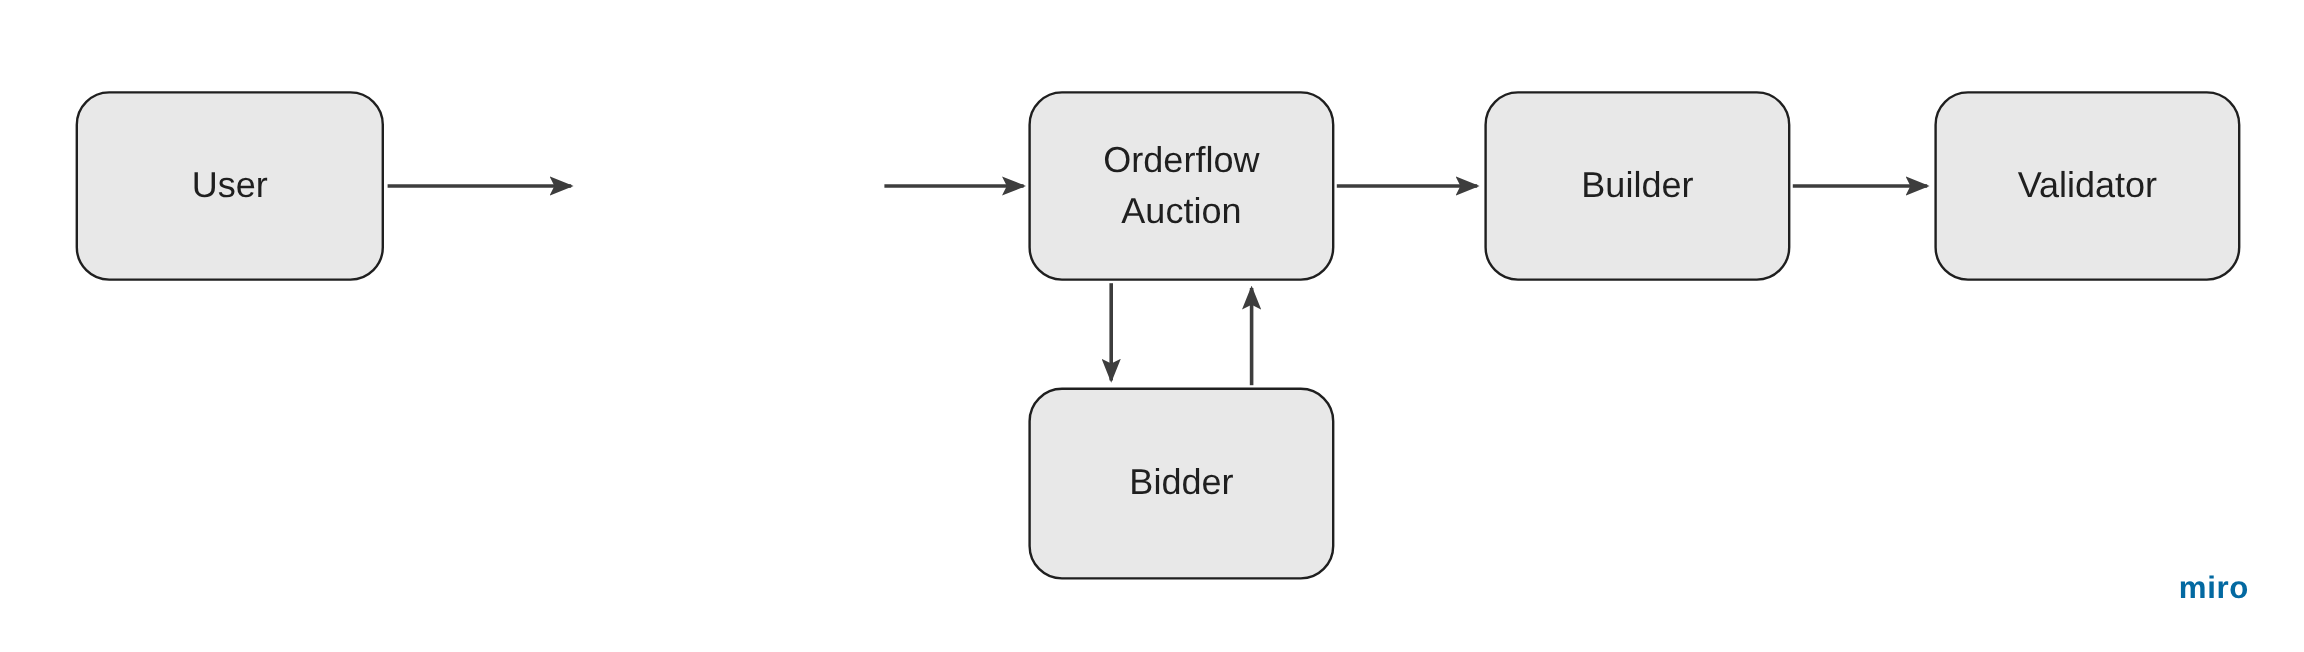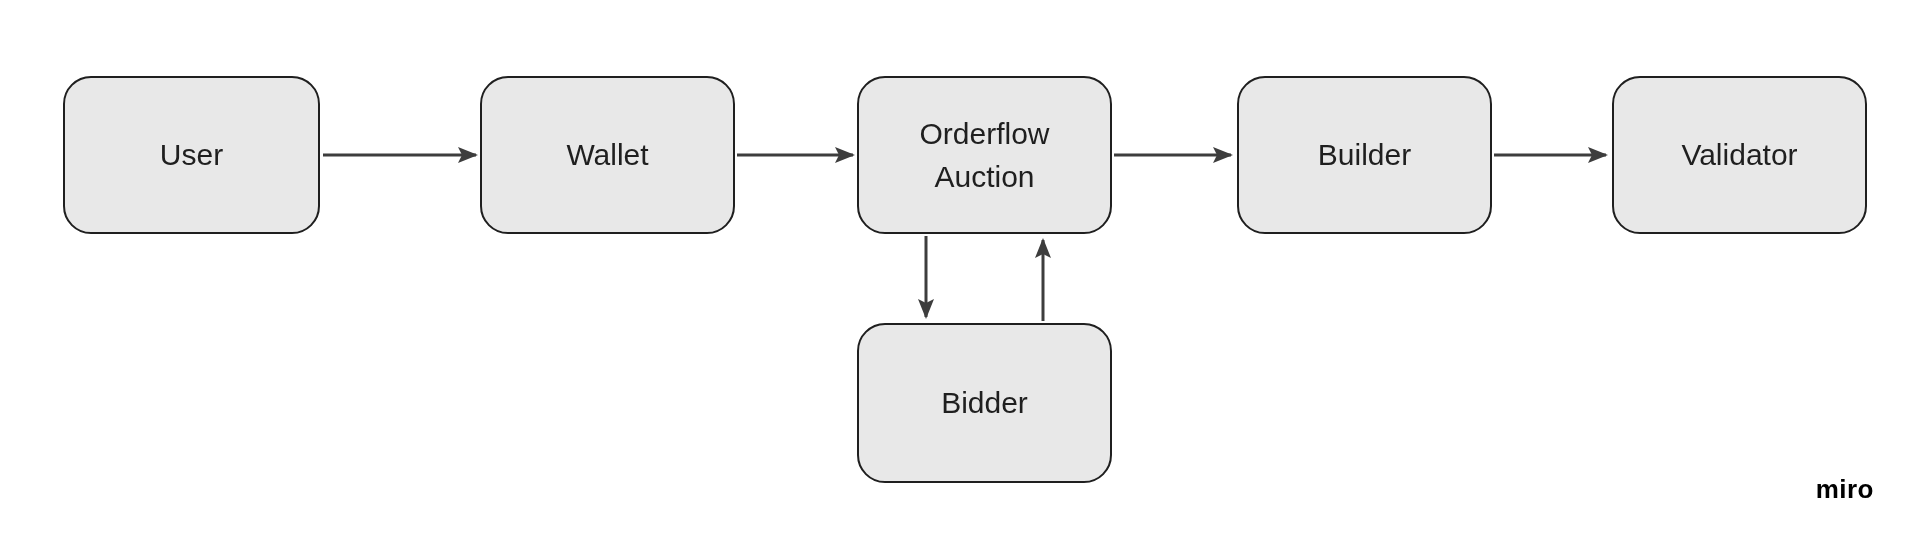--- a/index.html
+++ b/index.html
@@ -45,21 +45,21 @@
   }
   .edge {
     stroke: #3d3d3d;
     stroke-width: 3;
     fill: none;
   }
   .watermark {
     position: absolute;
     right: 46px;
     top: 474px;
-    color: #000000;
+    color: #0369a1;
     font-size: 26px;
     font-weight: 600;
     letter-spacing: 0.5px;
     user-select: none;
   }
 </style>
 </head>
 <body>
 
 <div class="stage">
@@ -75,23 +75,20 @@
     <line class="edge" x1="1114" y1="155" x2="1231" y2="155" marker-end="url(#arrowhead)"></line>
     <line class="edge" x1="1494" y1="155" x2="1606" y2="155" marker-end="url(#arrowhead)"></line>
     <line class="edge" x1="926" y1="236" x2="926" y2="317" marker-end="url(#arrowhead)"></line>
     <line class="edge" x1="1043" y1="321" x2="1043" y2="240" marker-end="url(#arrowhead)"></line>
   </svg>
 
   <div class="node node-user">
     <span>User</span>
   </div>
 
-  <div class="node node-wallet">
-    <span>Wallet</span>
-  </div>
 
   <div class="node node-builder">
     <span>Builder</span>
   </div>
 
   <div class="node node-ofa">
     <span>Orderflow Auction</span>
   </div>
 
   <div class="node node-validator">

